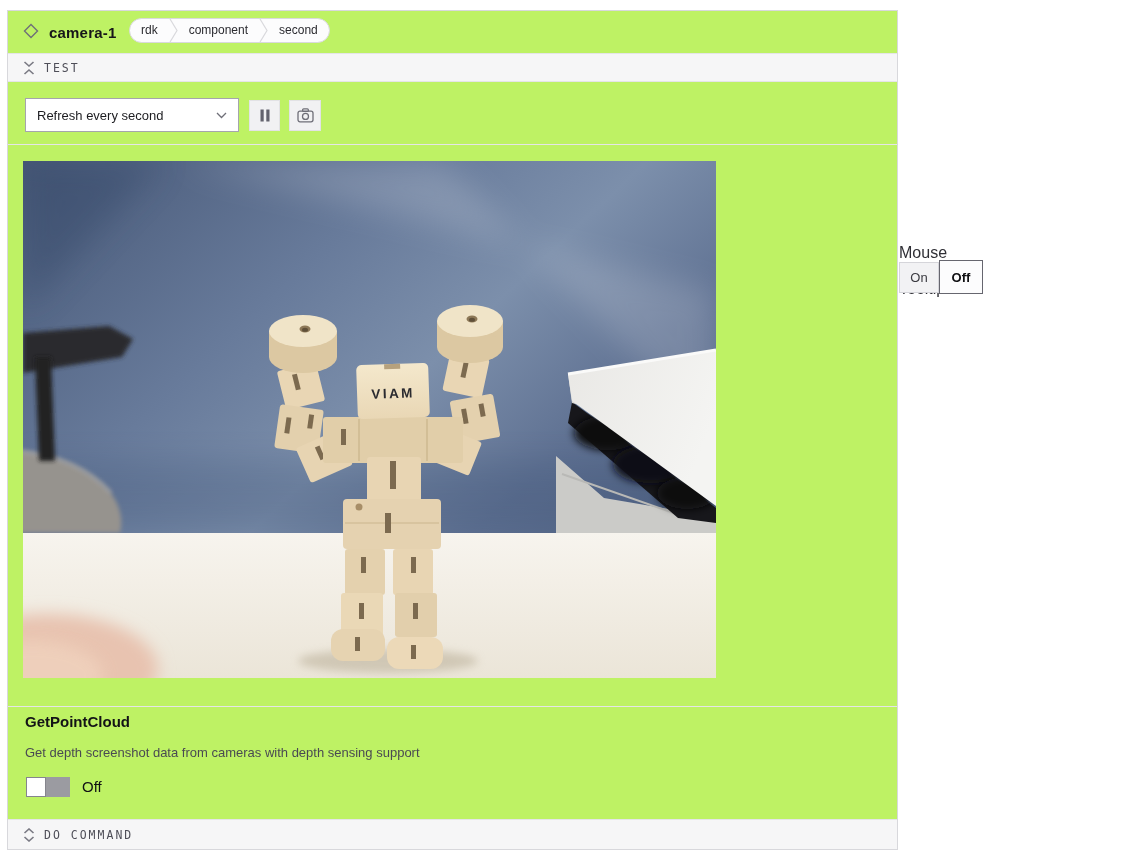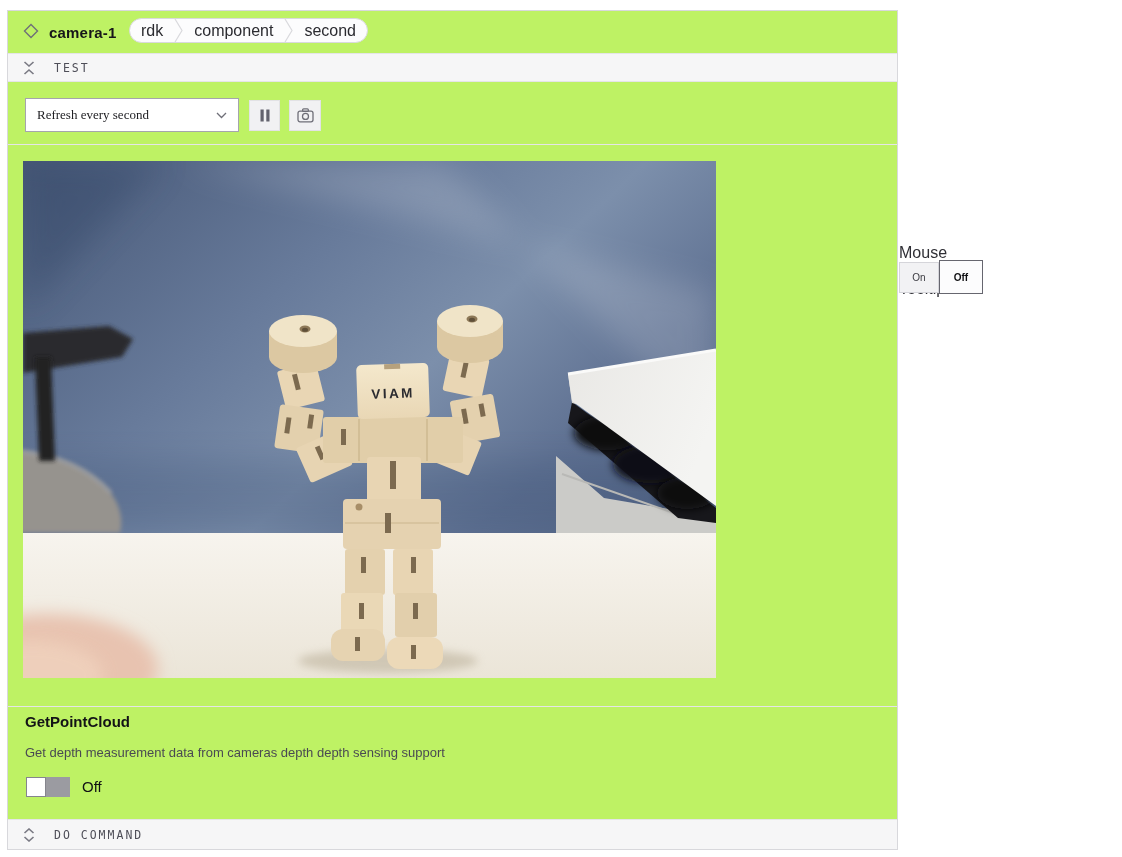--- a/index.html
+++ b/index.html
@@ -6,40 +6,40 @@
   .stage{position:relative;width:1122px;height:857px;background:#ffffff;
          font-family:"Liberation Sans",sans-serif;overflow:hidden;}
   .panel{position:absolute;left:7px;top:10px;width:891px;height:840px;
          background:#bef264;border:1px solid #d8d8dc;box-sizing:border-box;}
   .abs{position:absolute;box-sizing:border-box;}
 
   
   .hdr-title{font-size:15px;font-weight:700;color:#161619;letter-spacing:.2px;}
   .crumb-pill{display:flex;align-items:center;height:25px;border:1px solid #d9d9dd;
               border-radius:999px;background:#fcfcfd;overflow:hidden;}
-  .crumb{font-size:16px;color:#2b2b30;padding:0 11px;line-height:23px;}
+  .crumb{font-size:12px;color:#2b2b30;padding:0 11px;line-height:23px;}
   .crumb-sep{display:block;height:23px;}
 
   
   .bar{left:0;width:100%;height:29px;background:#f6f6f7;border-top:1px solid #e5e5e8;
-       border-bottom:1px solid #e5e5e8;display:flex;align-items:center;padding-left:15px;gap:19px;}
+       border-bottom:1px solid #e5e5e8;display:flex;align-items:center;padding-left:15px;gap:9px;}
   .bar-label{font-family:"DejaVu Sans Mono",monospace;font-size:11.5px;letter-spacing:2px;
              color:#4e4e58;}
 
   
   .select{display:flex;align-items:center;justify-content:space-between;
           border:1px solid #a5a5ad;background:#fff;padding:0 11px;cursor:pointer;}
-  .select-text{font-size:13px;color:#1c1c20;font-family:Liberation Serif, serif;}
+  .select-text{font-size:13px;color:#1c1c20;}
   .icon-btn{display:flex;align-items:center;justify-content:center;background:#f1f1f3;
             border:1px solid #e2e2e5;cursor:pointer;}
 
   
   .btn-light{display:flex;align-items:center;gap:9px;background:#f7f7f8;
              border:1px solid #d9d9dd;padding:0 12px;font-size:13.5px;color:#1f1f24;cursor:pointer;}
-  .seg-btn{display:flex;align-items:center;justify-content:center;font-size:10px;cursor:pointer;}
+  .seg-btn{display:flex;align-items:center;justify-content:center;font-size:13px;cursor:pointer;}
   .seg-on{background:#f2f2f4;border:1px solid #d5d5da;color:#3a3a40;}
   .seg-off{background:#fcfcfd;border:1px solid #66666f;color:#101013;font-weight:700;}
   .side-label{font-size:16px;color:#2f2f35;}
 
   
   .gpc-title{font-size:15px;font-weight:700;color:#131316;}
   .gpc-desc{font-size:13px;color:#4a4a52;}
   .divider{left:0;width:100%;height:0;border-top:1px solid #e5e5e8;}
   .switch{width:44px;height:20px;background:#9b9ba1;cursor:pointer;}
   .knob{position:absolute;left:0;top:0;width:20px;height:20px;background:#ffffff;
@@ -264,21 +264,21 @@
 
 
     <div class="abs side-label" style="left:891px;top:233px;">Mouse Position Tooltip</div>
 
     <div class="abs seg-btn seg-on" style="left:891px;top:251px;width:40px;height:31px;">On</div>
     <div class="abs seg-btn seg-off" style="left:931px;top:249px;width:44px;height:34px;">Off</div>
 
     <div class="abs divider" style="top:695px;"></div>
 
     <div class="abs gpc-title" style="left:17px;top:702px;">GetPointCloud</div>
-    <div class="abs gpc-desc" style="left:17px;top:734px;">Get depth measurement data from cameras depth depth sensing support</div>
+    <div class="abs gpc-desc" style="left:17px;top:734px;">Get depth screenshot data from cameras with depth sensing support</div>
 
     <div class="abs switch" style="left:18px;top:766px;">
       <span class="knob"></span>
     </div>
     <div class="abs switch-label" style="left:74px;top:767px;">Off</div>
 
     <div class="abs bar" style="top:808px;height:30px;border-bottom:none;">
       <span style="display:flex;">
         <svg width="12" height="14" viewBox="0 0 12 14">
           <polyline points="1.5,5 6,1 10.5,5" fill="none" stroke="#7a7a84" stroke-width="1.6"></polyline>

